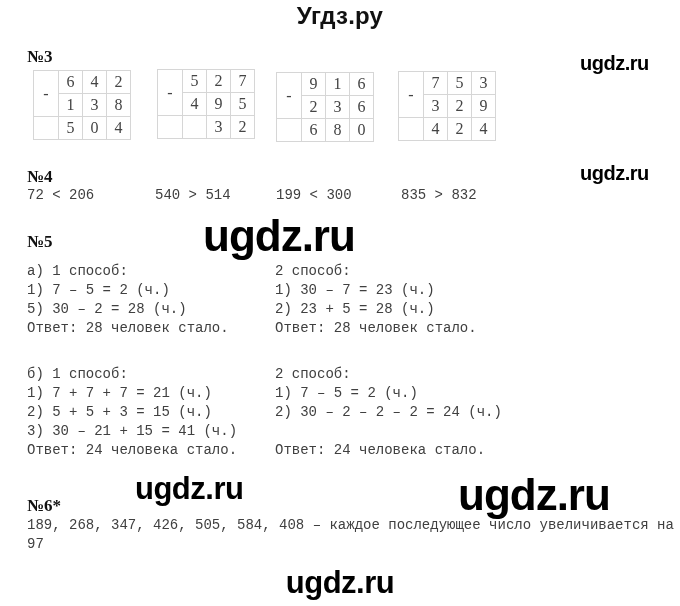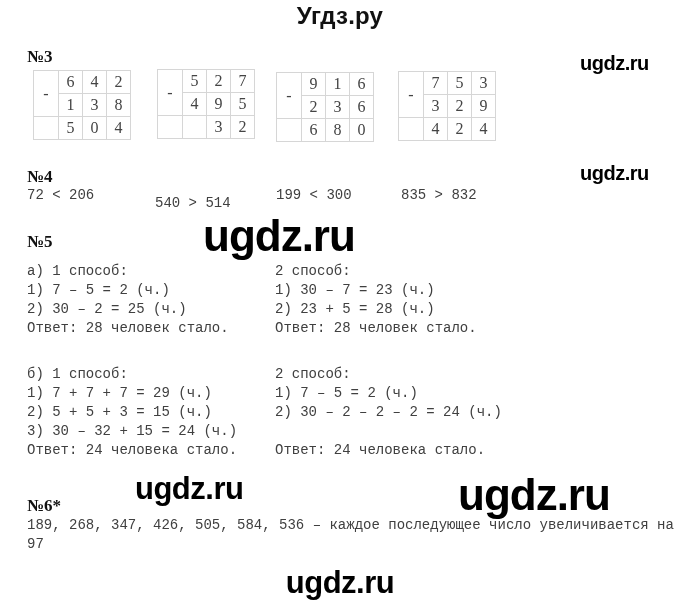--- a/index.html
+++ b/index.html
@@ -110,58 +110,58 @@
       <td>4</td>
       <td>2</td>
       <td>4</td>
       </tr>
 </tbody>
   </table>
 
 <div class="abs heading" style="left:27px; top:167px;">№4</div>
 <div class="abs wm wm-sm" style="left:580px; top:162px;">ugdz.ru</div>
 <div class="abs serif" style="left:27px; top:186px;">72 &lt; 206</div>
-<div class="abs serif" style="left:155px; top:194px;">540 &gt; 514</div>
+<div class="abs serif" style="left:155px; top:186px;">540 &gt; 514</div>
 <div class="abs serif" style="left:276px; top:186px;">199 &lt; 300</div>
 <div class="abs serif" style="left:401px; top:186px;">835 &gt; 832</div>
 
 <div class="abs heading" style="left:27px; top:232px;">№5</div>
 <div class="abs wm wm-lg" style="left:203px; top:211px;">ugdz.ru</div>
 
 <div class="abs serif" style="left:27px; top:262px;">
   <div>а) 1 способ:</div>
   <div>1) 7 – 5 = 2 (ч.)</div>
-  <div>2) 30 – 2 = 25 (ч.)</div>
+  <div>5) 30 – 2 = 28 (ч.)</div>
   <div>Ответ: 28 человек стало.</div>
 </div>
 
 <div class="abs serif" style="left:275px; top:262px;">
   <div>2 способ:</div>
   <div>1) 30 – 7 = 23 (ч.)</div>
   <div>2) 23 + 5 = 28 (ч.)</div>
   <div>Ответ: 28 человек стало.</div>
 </div>
 
 <div class="abs serif" style="left:27px; top:365px;">
   <div>б) 1 способ:</div>
-  <div>1) 7 + 7 + 7 = 29 (ч.)</div>
+  <div>1) 7 + 7 + 7 = 21 (ч.)</div>
   <div>2) 5 + 5 + 3 = 15 (ч.)</div>
-  <div>3) 30 – 32 + 15 = 24 (ч.)</div>
+  <div>3) 30 – 21 + 15 = 41 (ч.)</div>
   <div>Ответ: 24 человека стало.</div>
 </div>
 
 <div class="abs serif" style="left:275px; top:365px;">
   <div>2 способ:</div>
   <div>1) 7 – 5 = 2 (ч.)</div>
   <div>2) 30 – 2 – 2 – 2 = 24 (ч.)</div>
   <div style="height:19px;"></div>
   <div>Ответ: 24 человека стало.</div>
 </div>
 
 <div class="abs heading" style="left:27px; top:496px;">№6*</div>
 <div class="abs wm wm-md" style="left:135px; top:471px;">ugdz.ru</div>
 <div class="abs wm wm-lg" style="left:458px; top:470px;">ugdz.ru</div>
 <div class="abs serif" style="left:27px; top:516px;">
-  <div>189, 268, 347, 426, 505, 584, 536 – каждое последующее число увеличивается на</div>
+  <div>189, 268, 347, 426, 505, 584, 408 – каждое последующее число увеличивается на</div>
   <div>97</div>
 </div>
 
 <div class="abs wm wm-md" style="left:0; width:680px; text-align:center; top:565px;">ugdz.ru</div>
 
 </body></html>

